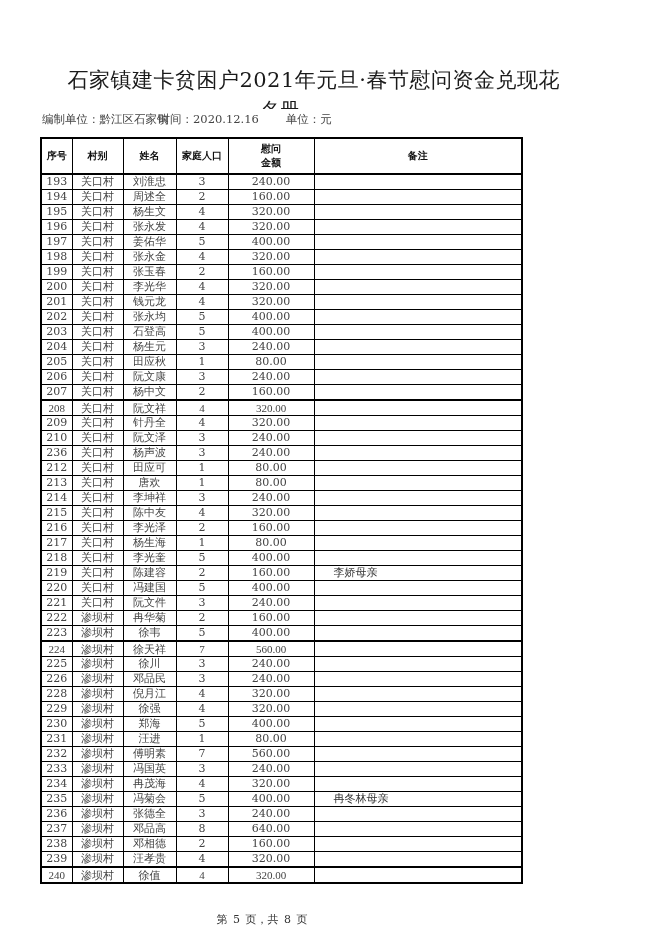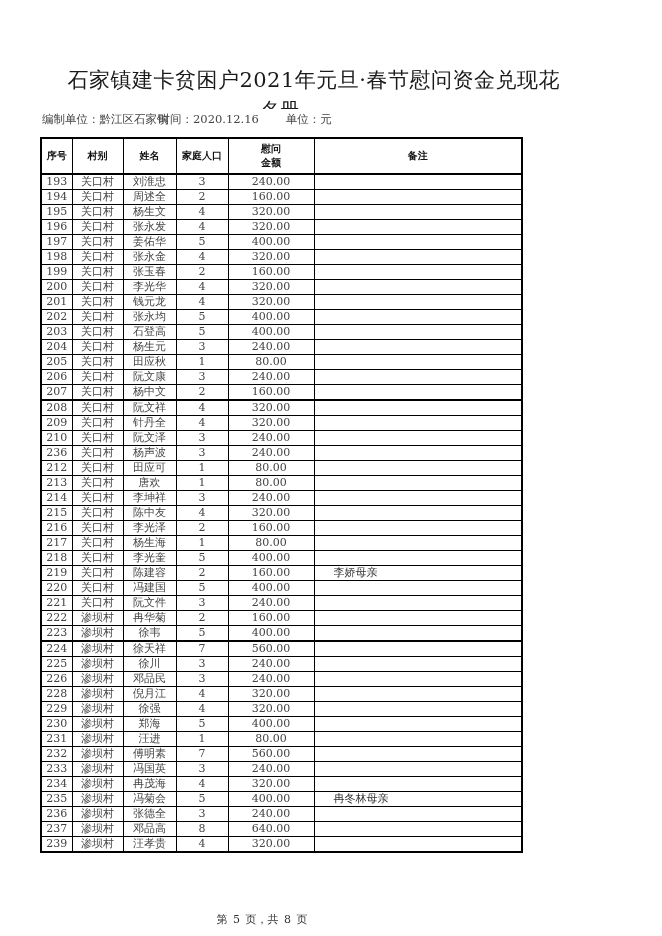--- a/index.html
+++ b/index.html
@@ -12,21 +12,21 @@
   .meta { position:absolute; left:42px; top:112px; font-size:11.5px; color:#444; white-space:nowrap; }
   .meta .unit { margin-left:27px; }
   table.grid { position:absolute; left:40px; top:137px; border-collapse:collapse;
                border:2px solid #000; table-layout:fixed; }
   table.grid th { height:34px; border:1px solid #000; border-bottom:2px solid #000;
                   font-family:"DejaVu Sans","Liberation Sans",sans-serif; font-weight:bold;
                   font-size:10px; color:#111; line-height:14px; padding:0;margin-top:36px; }
   table.grid td { height:14px; border:1px solid #000; font-size:11px; color:#444; padding:0;
                   line-height:14px; text-align:center; white-space:nowrap; overflow:hidden; }
   table.grid td.note { text-align:left; padding-left:19px; color:#333; }
-  table.grid tr.thick td { border-top:2px solid #000; }
+  table.grid tr.thick td { border-top:2px solid #000;font-family:Liberation Serif, serif; }
   .footer { position:absolute; left:0; width:524px; top:912px; text-align:center;
             font-size:11px; color:#333; }
   .footer span { margin:0 1px; }
 </style>
 </head>
 <body>
 
 <div class="title">石家镇建卡贫困户2021年元旦·春节慰问资金兑现花</div>
 <div class="title2">名册</div>
 <div class="meta">
@@ -399,23 +399,39 @@
       </tr>
       <tr>
         <td>237</td>
         <td>渗坝村</td>
         <td>邓品高</td>
         <td>8</td>
         <td>640.00</td>
         <td class="note"></td>
       </tr>
       <tr>
+        <td>238</td>
+        <td>渗坝村</td>
+        <td>邓相德</td>
+        <td>2</td>
+        <td>160.00</td>
+        <td class="note"></td>
+      </tr>
+      <tr>
         <td>239</td>
         <td>渗坝村</td>
         <td>汪孝贵</td>
+        <td>4</td>
+        <td>320.00</td>
+        <td class="note"></td>
+      </tr>
+      <tr class="thick">
+        <td>240</td>
+        <td>渗坝村</td>
+        <td>徐值</td>
         <td>4</td>
         <td>320.00</td>
         <td class="note"></td>
       </tr>
     </tbody>
 </table>
 
 <div class="footer">
   <span>第</span>
   <span>5</span>

